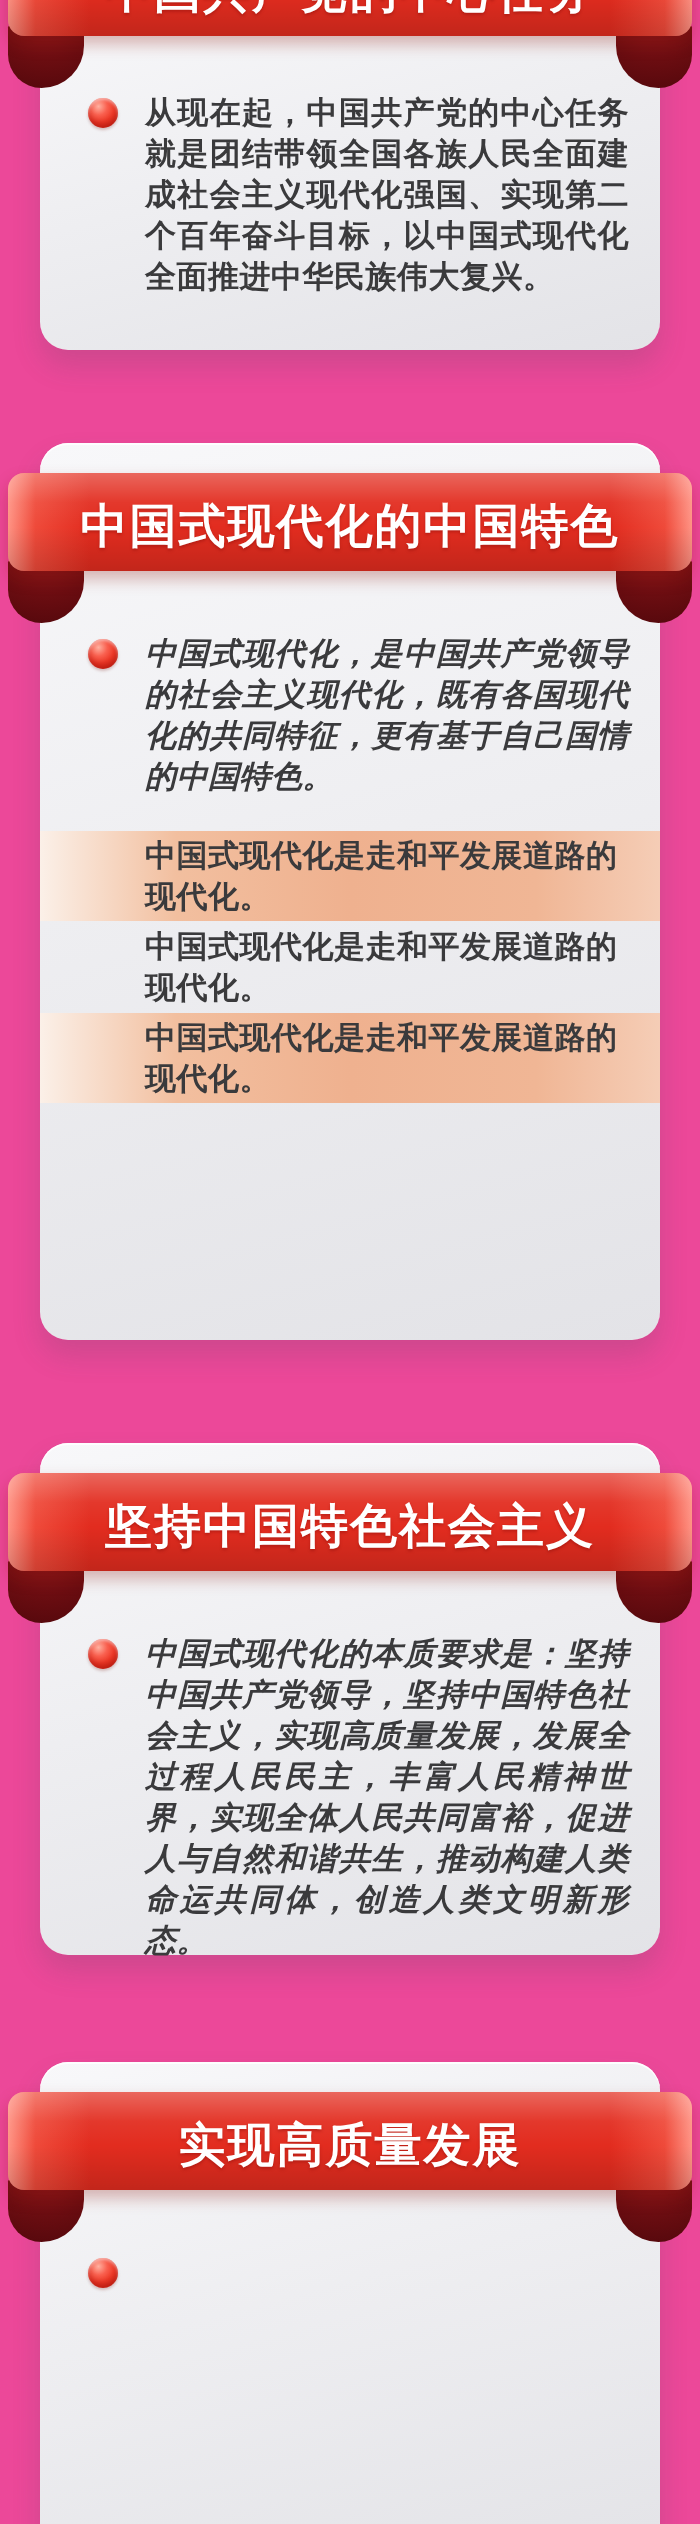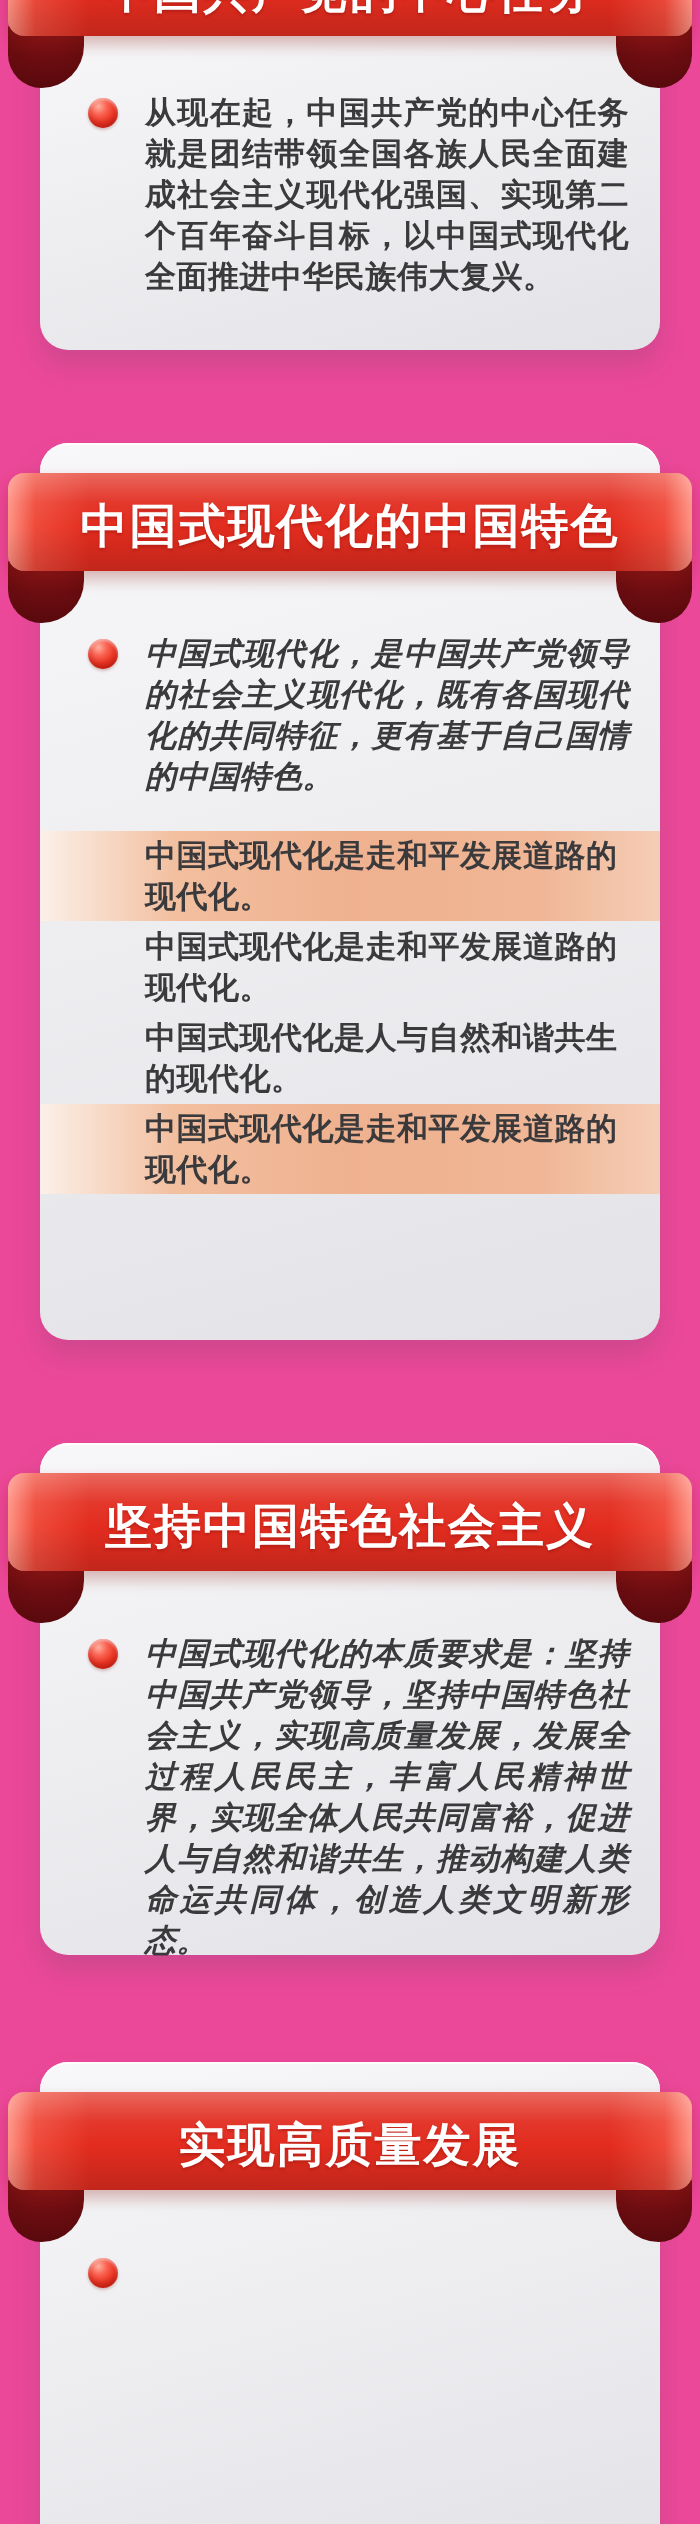--- a/index.html
+++ b/index.html
@@ -89,23 +89,20 @@
   <div class="card card2">
     <span class="bullet"></span>
     <p class="para">中国式现代化，是中国共产党领导的社会主义现代化，既有各国现代化的共同特征，更有基于自己国情的中国特色。</p>
     <div class="rows">
       <div class="row peach">
         <p class="row-text">中国式现代化是走和平发展道路的现代化。</p>
       </div>
       <div class="row">
         <p class="row-text">中国式现代化是走和平发展道路的现代化。</p>
       </div>
-      <div class="row">
-        <p class="row-text">中国式现代化是人与自然和谐共生的现代化。</p>
-      </div>
       <div class="row peach">
         <p class="row-text">中国式现代化是走和平发展道路的现代化。</p>
       </div>
     </div>
   </div>
   <div class="ribbon ribbon2">
     <span class="fold fold-l"></span>
     <span class="fold fold-r"></span>
     <span class="band"></span>
     <h2 class="btitle">中国式现代化的中国特色</h2>

